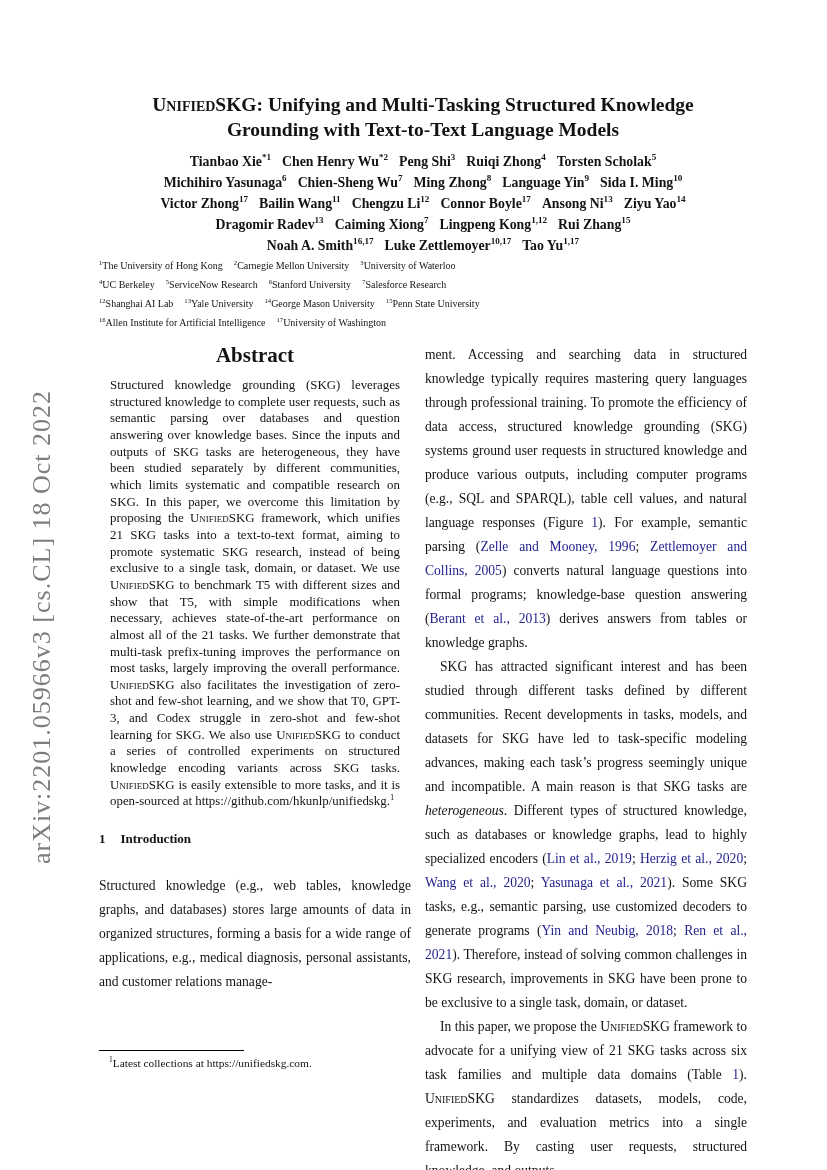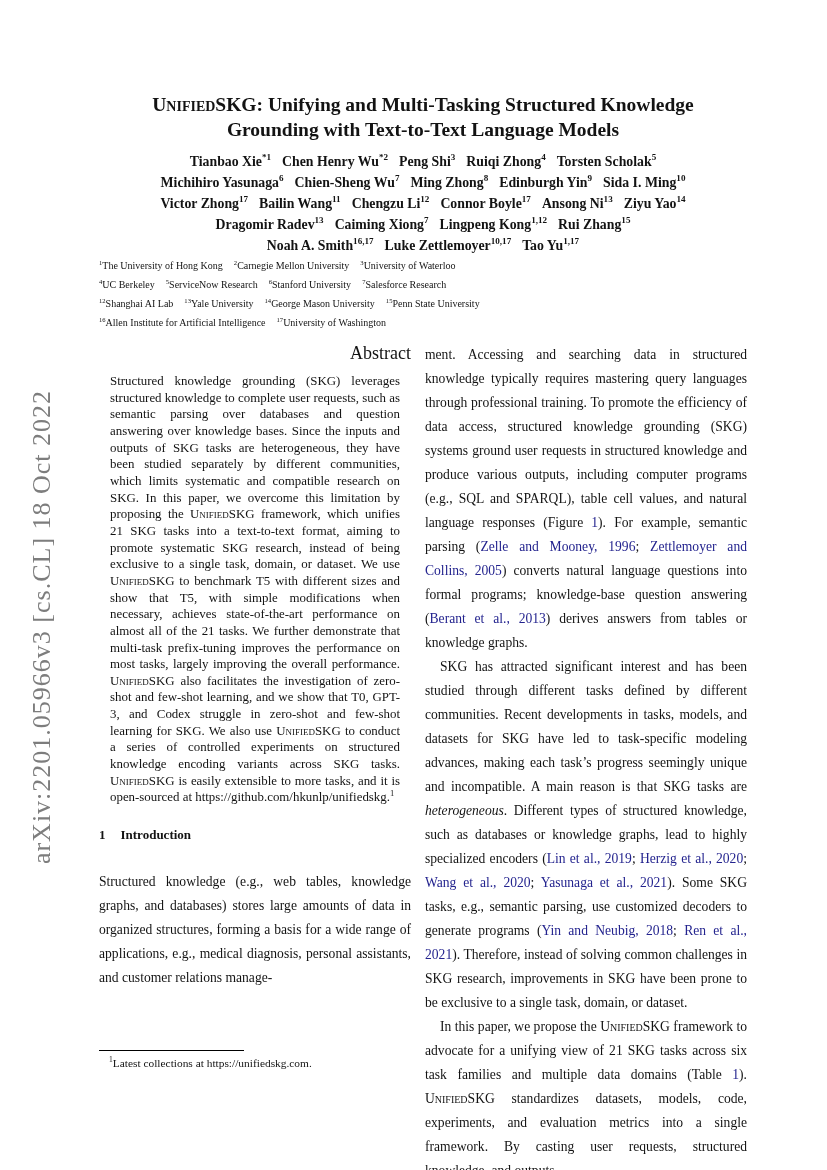--- a/index.html
+++ b/index.html
@@ -21,21 +21,21 @@
     color:#7d7d7d;
     font-family:"Liberation Serif",serif;
   }
   .content{position:absolute;left:99px;top:92px;width:648px;}
   .title-block{text-align:center;font-weight:bold;font-size:19.5px;line-height:25px;}
   .authors-block{margin-top:9px;text-align:center;font-weight:bold;font-size:13.8px;line-height:21px;}
   .affiliations-block{text-align:left;font-size:10px;line-height:19px;font-weight:normal;}
   .columns{display:flex;margin-top:11px;}
   .col-left{width:312px;margin-right:14px;display:flex;flex-direction:column;height:728px;}
   .col-right{width:322px;}
-  .abstract-heading{text-align:right;font-weight:normal;font-size:18px;margin:0 0 9px 0;}
+  .abstract-heading{text-align:center;font-weight:bold;font-size:21px;margin:0 0 9px 0;}
   .abstract-body{padding:0 11px;font-size:12.9px;line-height:16.65px;text-align:justify;}
   .section-heading{font-size:13px;font-weight:bold;margin-top:21px;}
   .sec-num{margin-right:15px;}
   .body-par{font-size:13.6px;line-height:24px;text-align:justify;margin:0;}
   .indent{text-indent:15px;}
   .footnotes{margin-top:auto;}
   .fn-rule{width:145px;border-top:1px solid #000;margin-bottom:5px;}
   .fn{font-size:11.4px;line-height:15.2px;text-align:justify;text-indent:10px;}
   
   .sc{font-variant:small-caps;}
@@ -53,21 +53,21 @@
 
   <div class="content">
 
     <div class="title-block">
       <div><span class="sc">Unified</span><span>SKG: Unifying and Multi-Tasking Structured Knowledge</span></div>
       <div><span>Grounding with Text-to-Text Language Models</span></div>
     </div>
 
     <div class="authors-block">
       <div><span>Tianbao Xie</span><span class="sup">*1</span><span class="gap"></span><span>Chen Henry Wu</span><span class="sup">*2</span><span class="gap"></span><span>Peng Shi</span><span class="sup">3</span><span class="gap"></span><span>Ruiqi Zhong</span><span class="sup">4</span><span class="gap"></span><span>Torsten Scholak</span><span class="sup">5</span></div>
-      <div><span>Michihiro Yasunaga</span><span class="sup">6</span><span class="gap"></span><span>Chien-Sheng Wu</span><span class="sup">7</span><span class="gap"></span><span>Ming Zhong</span><span class="sup">8</span><span class="gap"></span><span>Edinburgh Yin</span><span class="sup">9</span><span class="gap"></span><span>Sida I. Ming</span><span class="sup">10</span></div>
+      <div><span>Michihiro Yasunaga</span><span class="sup">6</span><span class="gap"></span><span>Chien-Sheng Wu</span><span class="sup">7</span><span class="gap"></span><span>Ming Zhong</span><span class="sup">8</span><span class="gap"></span><span>Language Yin</span><span class="sup">9</span><span class="gap"></span><span>Sida I. Ming</span><span class="sup">10</span></div>
       <div><span>Victor Zhong</span><span class="sup">17</span><span class="gap"></span><span>Bailin Wang</span><span class="sup">11</span><span class="gap"></span><span>Chengzu Li</span><span class="sup">12</span><span class="gap"></span><span>Connor Boyle</span><span class="sup">17</span><span class="gap"></span><span>Ansong Ni</span><span class="sup">13</span><span class="gap"></span><span>Ziyu Yao</span><span class="sup">14</span></div>
       <div><span>Dragomir Radev</span><span class="sup">13</span><span class="gap"></span><span>Caiming Xiong</span><span class="sup">7</span><span class="gap"></span><span>Lingpeng Kong</span><span class="sup">1,12</span><span class="gap"></span><span>Rui Zhang</span><span class="sup">15</span></div>
       <div><span>Noah A. Smith</span><span class="sup">16,17</span><span class="gap"></span><span>Luke Zettlemoyer</span><span class="sup">10,17</span><span class="gap"></span><span>Tao Yu</span><span class="sup">1,17</span></div>
     </div>
 
     <div class="affiliations-block">
       <div><span class="sup">1</span><span>The University of Hong Kong</span><span class="gap"></span><span class="sup">2</span><span>Carnegie Mellon University</span><span class="gap"></span><span class="sup">3</span><span>University of Waterloo</span></div>
       <div><span class="sup">4</span><span>UC Berkeley</span><span class="gap"></span><span class="sup">5</span><span>ServiceNow Research</span><span class="gap"></span><span class="sup">6</span><span>Stanford University</span><span class="gap"></span><span class="sup">7</span><span>Salesforce Research</span></div>
       <div><span class="sup">12</span><span>Shanghai AI Lab</span><span class="gap"></span><span class="sup">13</span><span>Yale University</span><span class="gap"></span><span class="sup">14</span><span>George Mason University</span><span class="gap"></span><span class="sup">15</span><span>Penn State University</span></div>
       <div><span class="sup">16</span><span>Allen Institute for Artificial Intelligence</span><span class="gap"></span><span class="sup">17</span><span>University of Washington</span></div>

